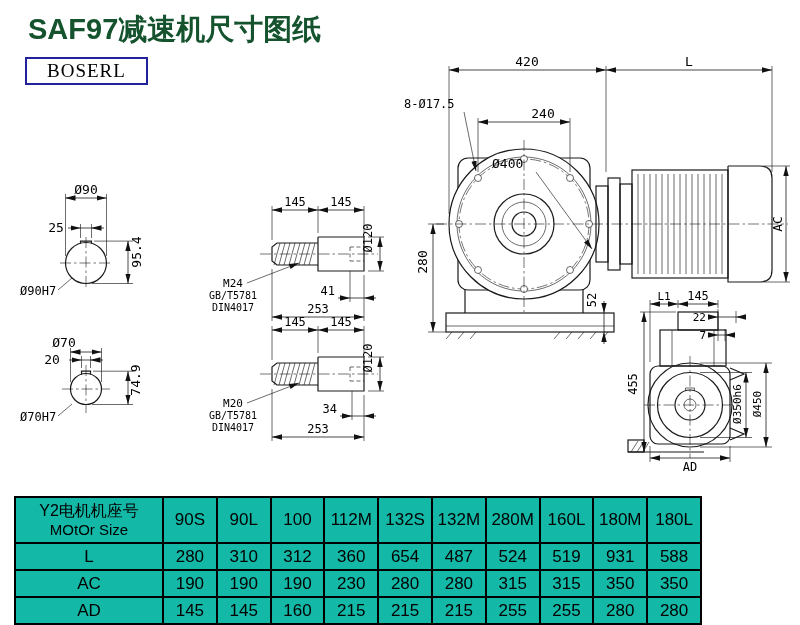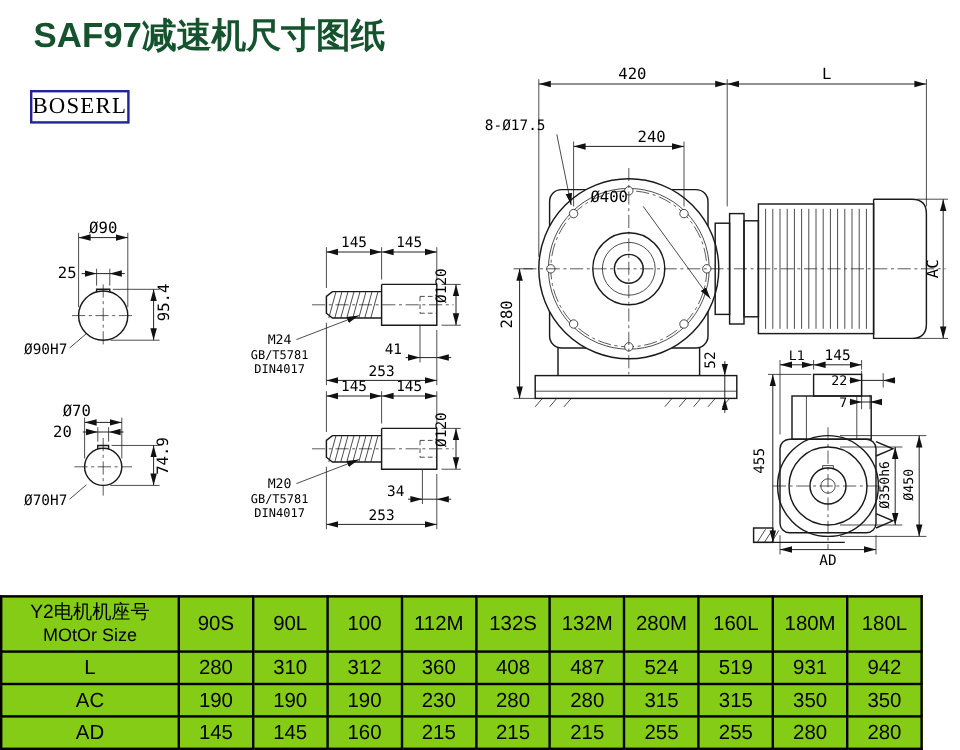--- a/index.html
+++ b/index.html
@@ -1,33 +1,33 @@
 <!DOCTYPE html>
 <html><head>
 <meta charset="utf-8">
 <style>
   * { margin:0; padding:0; box-sizing:border-box; }
   html,body { width:800px; height:625px; background:#fff; font-family:"Liberation Sans",sans-serif; }
   .page { position:relative; width:800px; height:625px; background:#fff; overflow:hidden; }
   .title { position:absolute; left:28px; top:10px; font-size:29px; font-weight:bold; color:#14532d; white-space:nowrap; }
-  .logo { position:absolute; left:25px; top:57px; border:2px solid #22229a; background:#fff; padding:1px 0;
-          font-family:"Liberation Serif",serif; font-size:19px; color:#000; letter-spacing:1px;margin-top:18px; }
+  .logo { position:absolute; left:25px; top:57px; border:2px solid #22229a; background:#fff; padding:1px 20px;
+          font-family:"Liberation Serif",serif; font-size:19px; color:#000; letter-spacing:1px; }
   .drawing { position:absolute; left:0; top:0; }
 
   
   .ln { stroke:#1a1a1a; stroke-width:1.2; fill:none; }
   .tn { stroke:#1a1a1a; stroke-width:0.65; fill:none; }
   .dm { stroke:#1a1a1a; stroke-width:0.8; fill:none; }
   .cl { stroke:#1a1a1a; stroke-width:0.6; fill:none; stroke-dasharray:11 3 2.5 3; }
   .dash { stroke-dasharray:4 2.5; }
   .dt { font-family:"DejaVu Sans Mono",monospace; font-size:13px; fill:#000; }
   .t12 { font-size:12px; } .t11 { font-size:11px; } .t10 { font-size:10px; }
 
   
-  .size-table { position:absolute; left:0; top:496px; width:769px; border-collapse:collapse; table-layout:fixed; background:#84cc16; }
+  .size-table { position:absolute; left:14px; top:496px; width:688px; border-collapse:collapse; table-layout:fixed; background:#14b8a6; }
   .size-table th, .size-table td { border:2px solid #000; text-align:center; vertical-align:middle; padding:0;
         font-weight:normal; font-size:17px; color:#000; height:27px; }
   .size-table .corner { height:46px; }
   .hl1 { font-size:16px; line-height:1.25; }
   .hl2 { font-size:15px; line-height:1.2; }
   col.c0 { width:148px; }
 </style>
 </head>
 <body>
 
@@ -247,26 +247,26 @@
           <th>160L</th>
           <th>180M</th>
           <th>180L</th>
         </tr>
         <tr>
           <th>L</th>
           <td>280</td>
           <td>310</td>
           <td>312</td>
           <td>360</td>
-          <td>408</td>
+          <td>654</td>
           <td>487</td>
           <td>524</td>
           <td>519</td>
           <td>931</td>
-          <td>942</td>
+          <td>588</td>
         </tr>
         <tr>
           <th>AC</th>
           <td>190</td>
           <td>190</td>
           <td>190</td>
           <td>230</td>
           <td>280</td>
           <td>280</td>
           <td>315</td>

